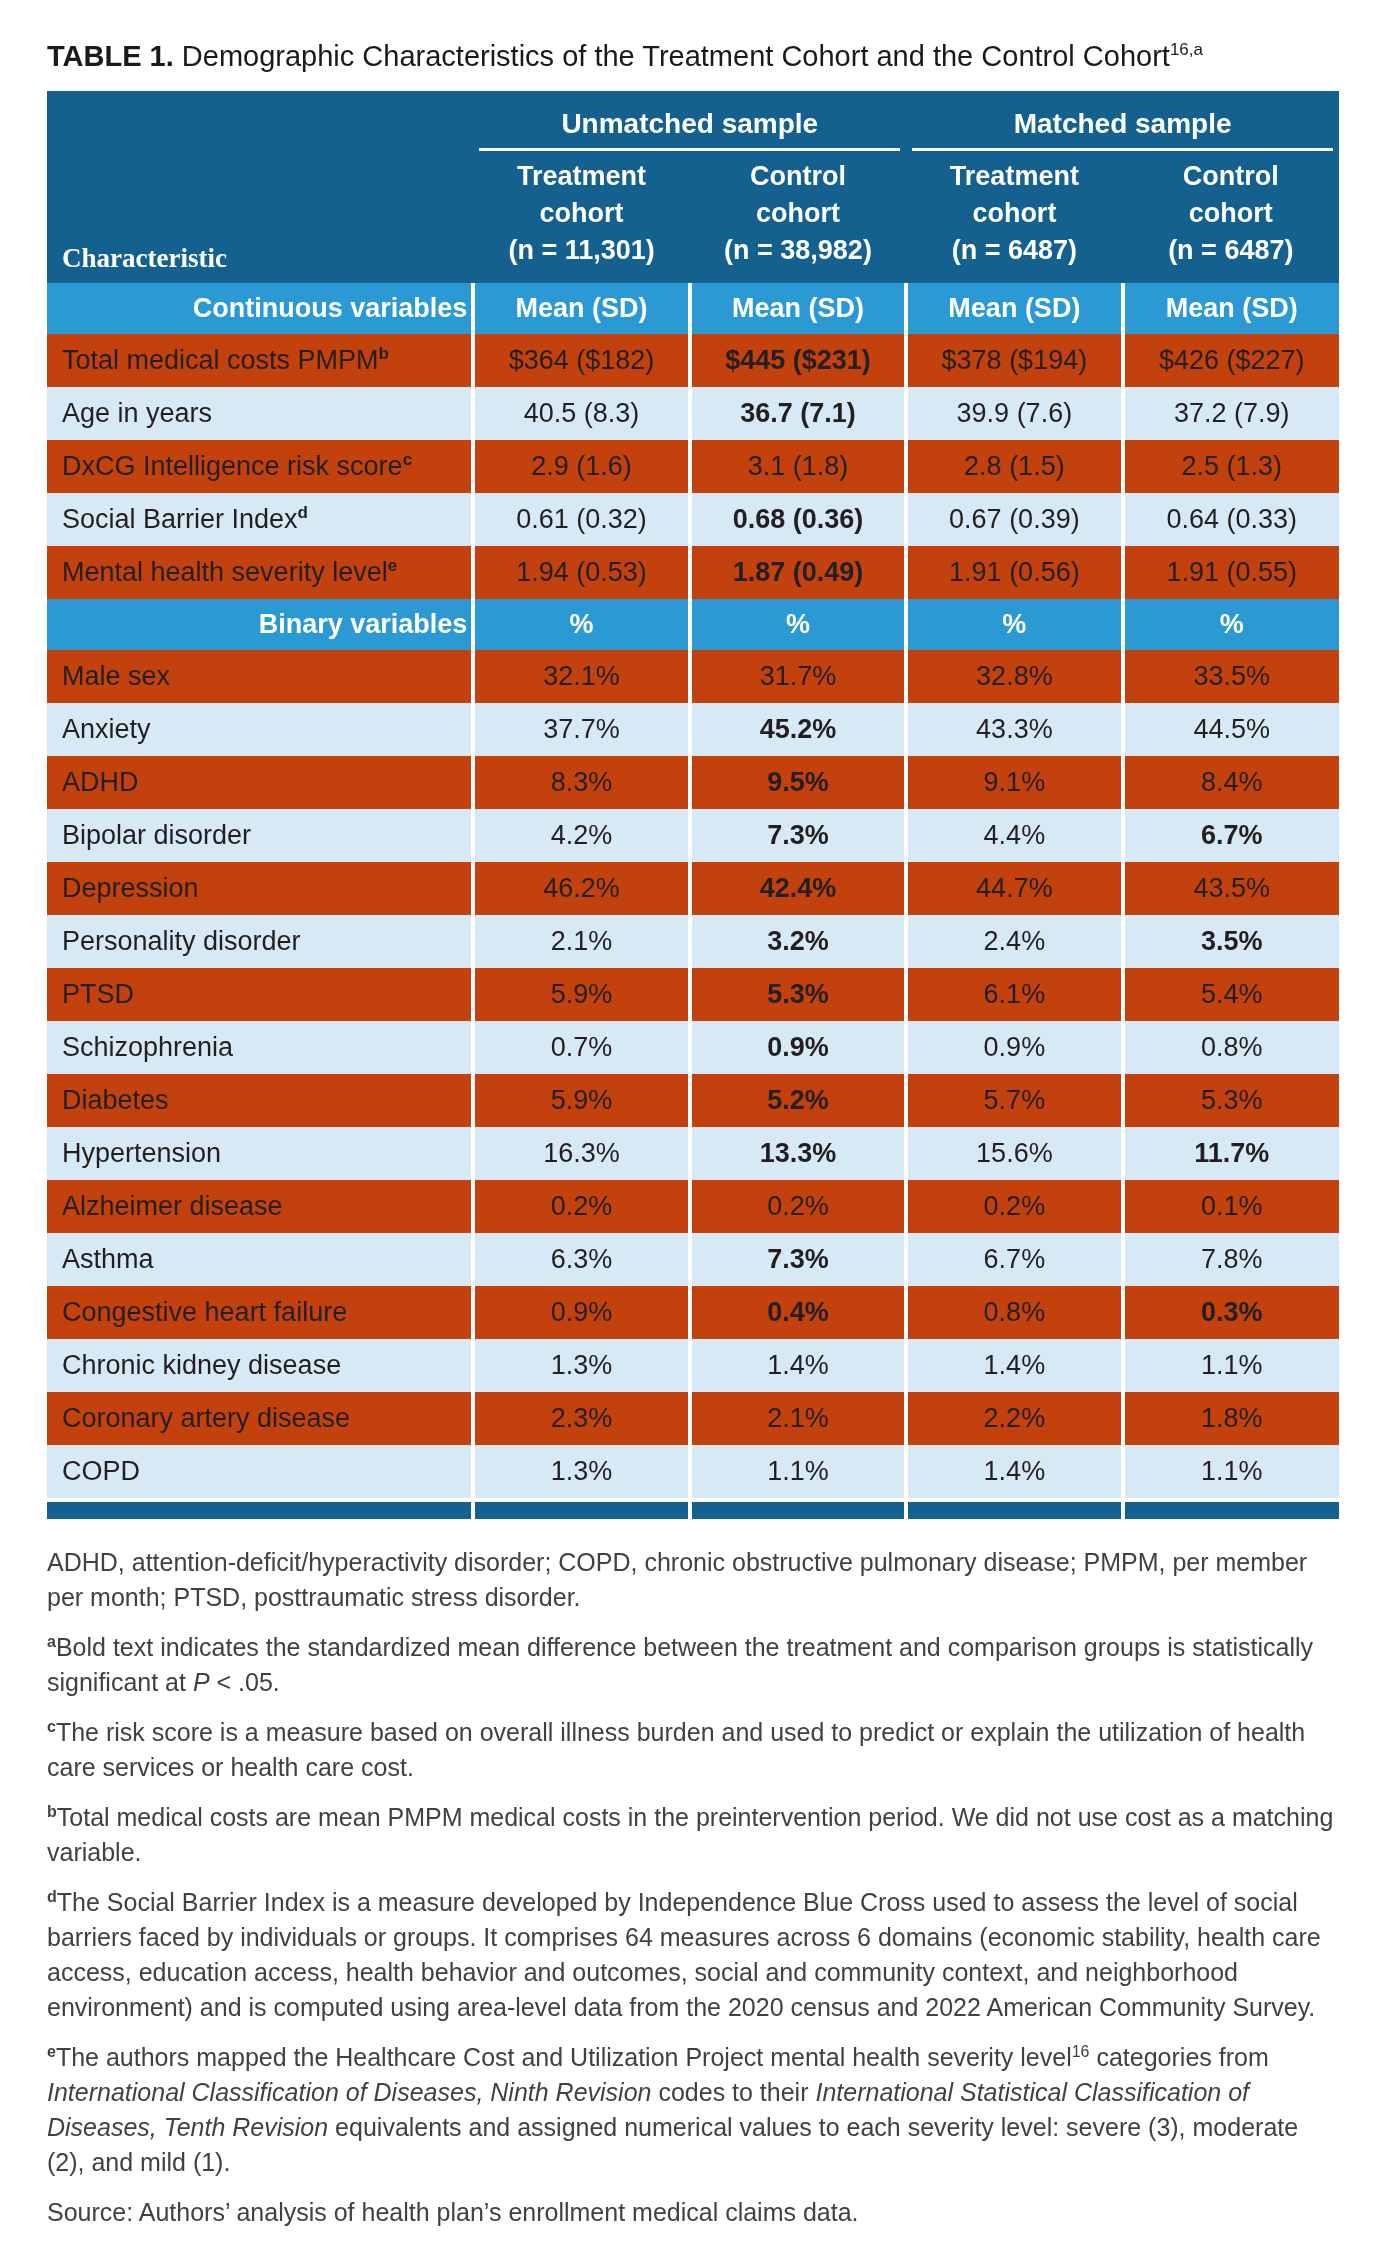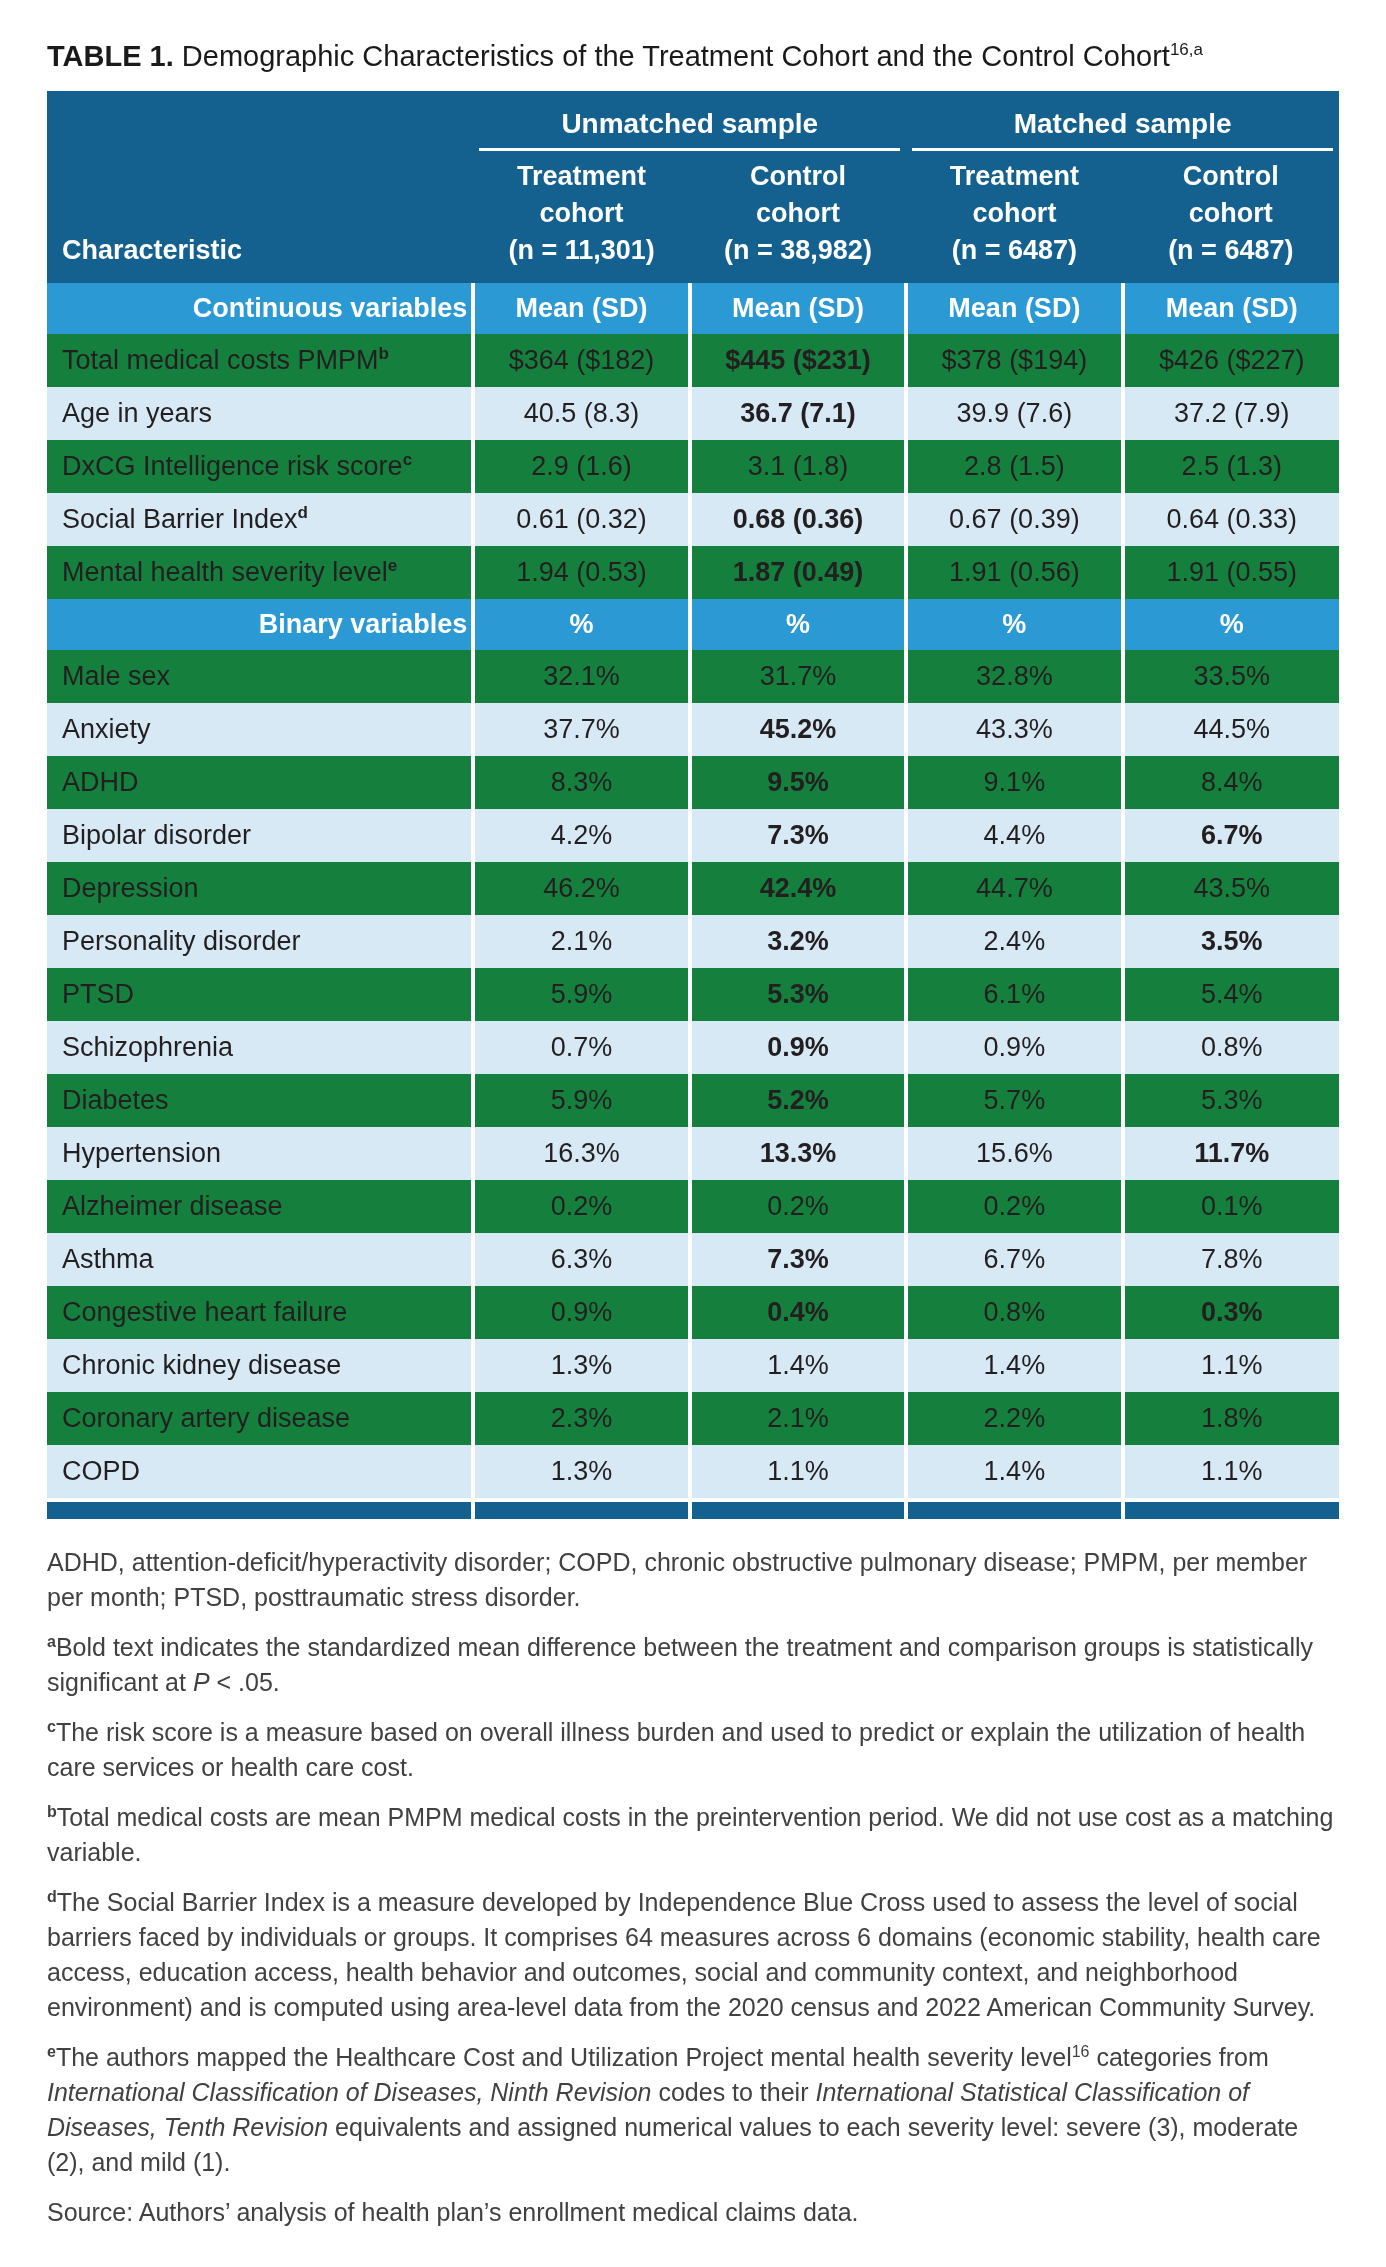--- a/index.html
+++ b/index.html
@@ -39,34 +39,35 @@
   .cohort-row th {
     font-size: 27px;
     line-height: 37px;
     padding: 7px 4px 14px 4px;
     text-align: center;
     vertical-align: middle;
   }
   .cohort-row .characteristic-header {
     text-align: left;
     vertical-align: bottom;
-    padding: 0 0 14px 15px;
+    padding: 0 0 6px 15px;
+    font-family: Liberation Serif, serif;
   }
 
   tbody td { font-size: 27px; }
   .section-row td {
     background: var(--section-blue, #2B99D4);
     color: #fff;
     font-weight: 700;
     padding: 10px 4px;
   }
   .section-label { text-align: right; padding-left: 15px !important; }
   .section-col { text-align: center; border-left: 4px solid #fff; }
 
-  tr.plain td { background: #15803d; margin-top: 24px; }
+  tr.plain td { background: #c2410c; margin-top: 24px; }
   tr.stripe td { background: var(--stripe-blue, #D8E9F6); }
 
   .char-cell { text-align: left; padding: 11px 8px 11px 15px; }
   .char-cell sup { font-size: 17px; line-height: 0; vertical-align: super; font-weight: 700; }
   .val-cell { text-align: center; padding: 11px 4px; border-left: 4px solid #fff; }
   .val-cell.bold { font-weight: 700; }
 
   .bottom-bar td {
     background: var(--header-blue, #14618F);
     height: 17px;

